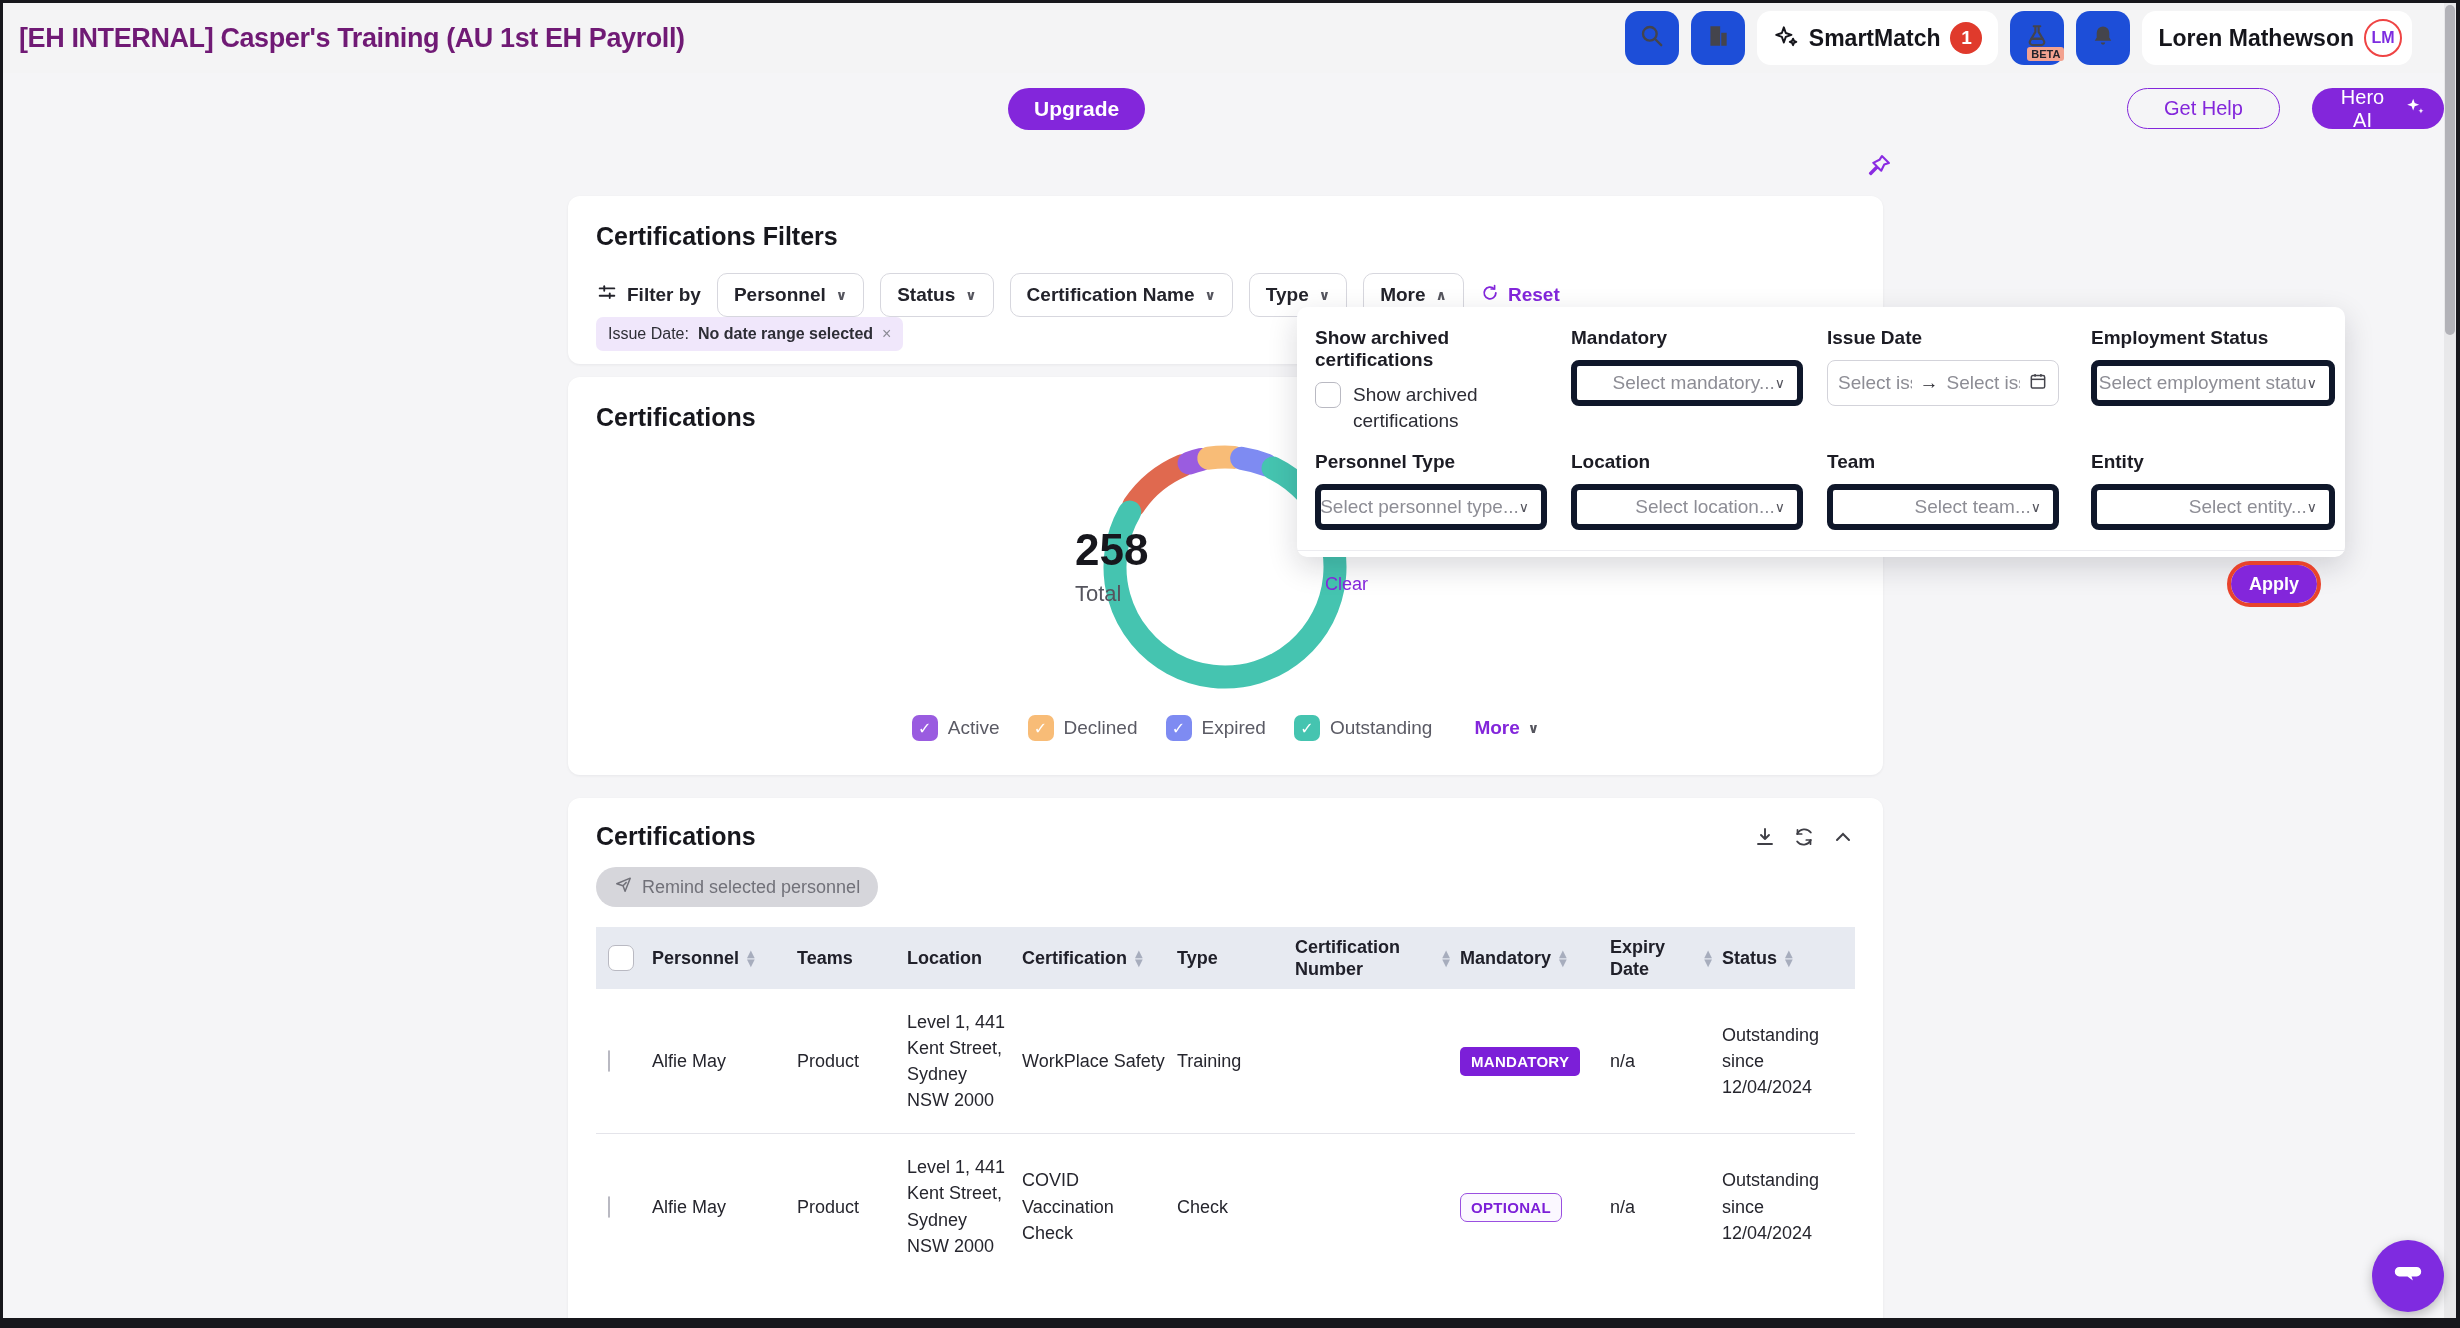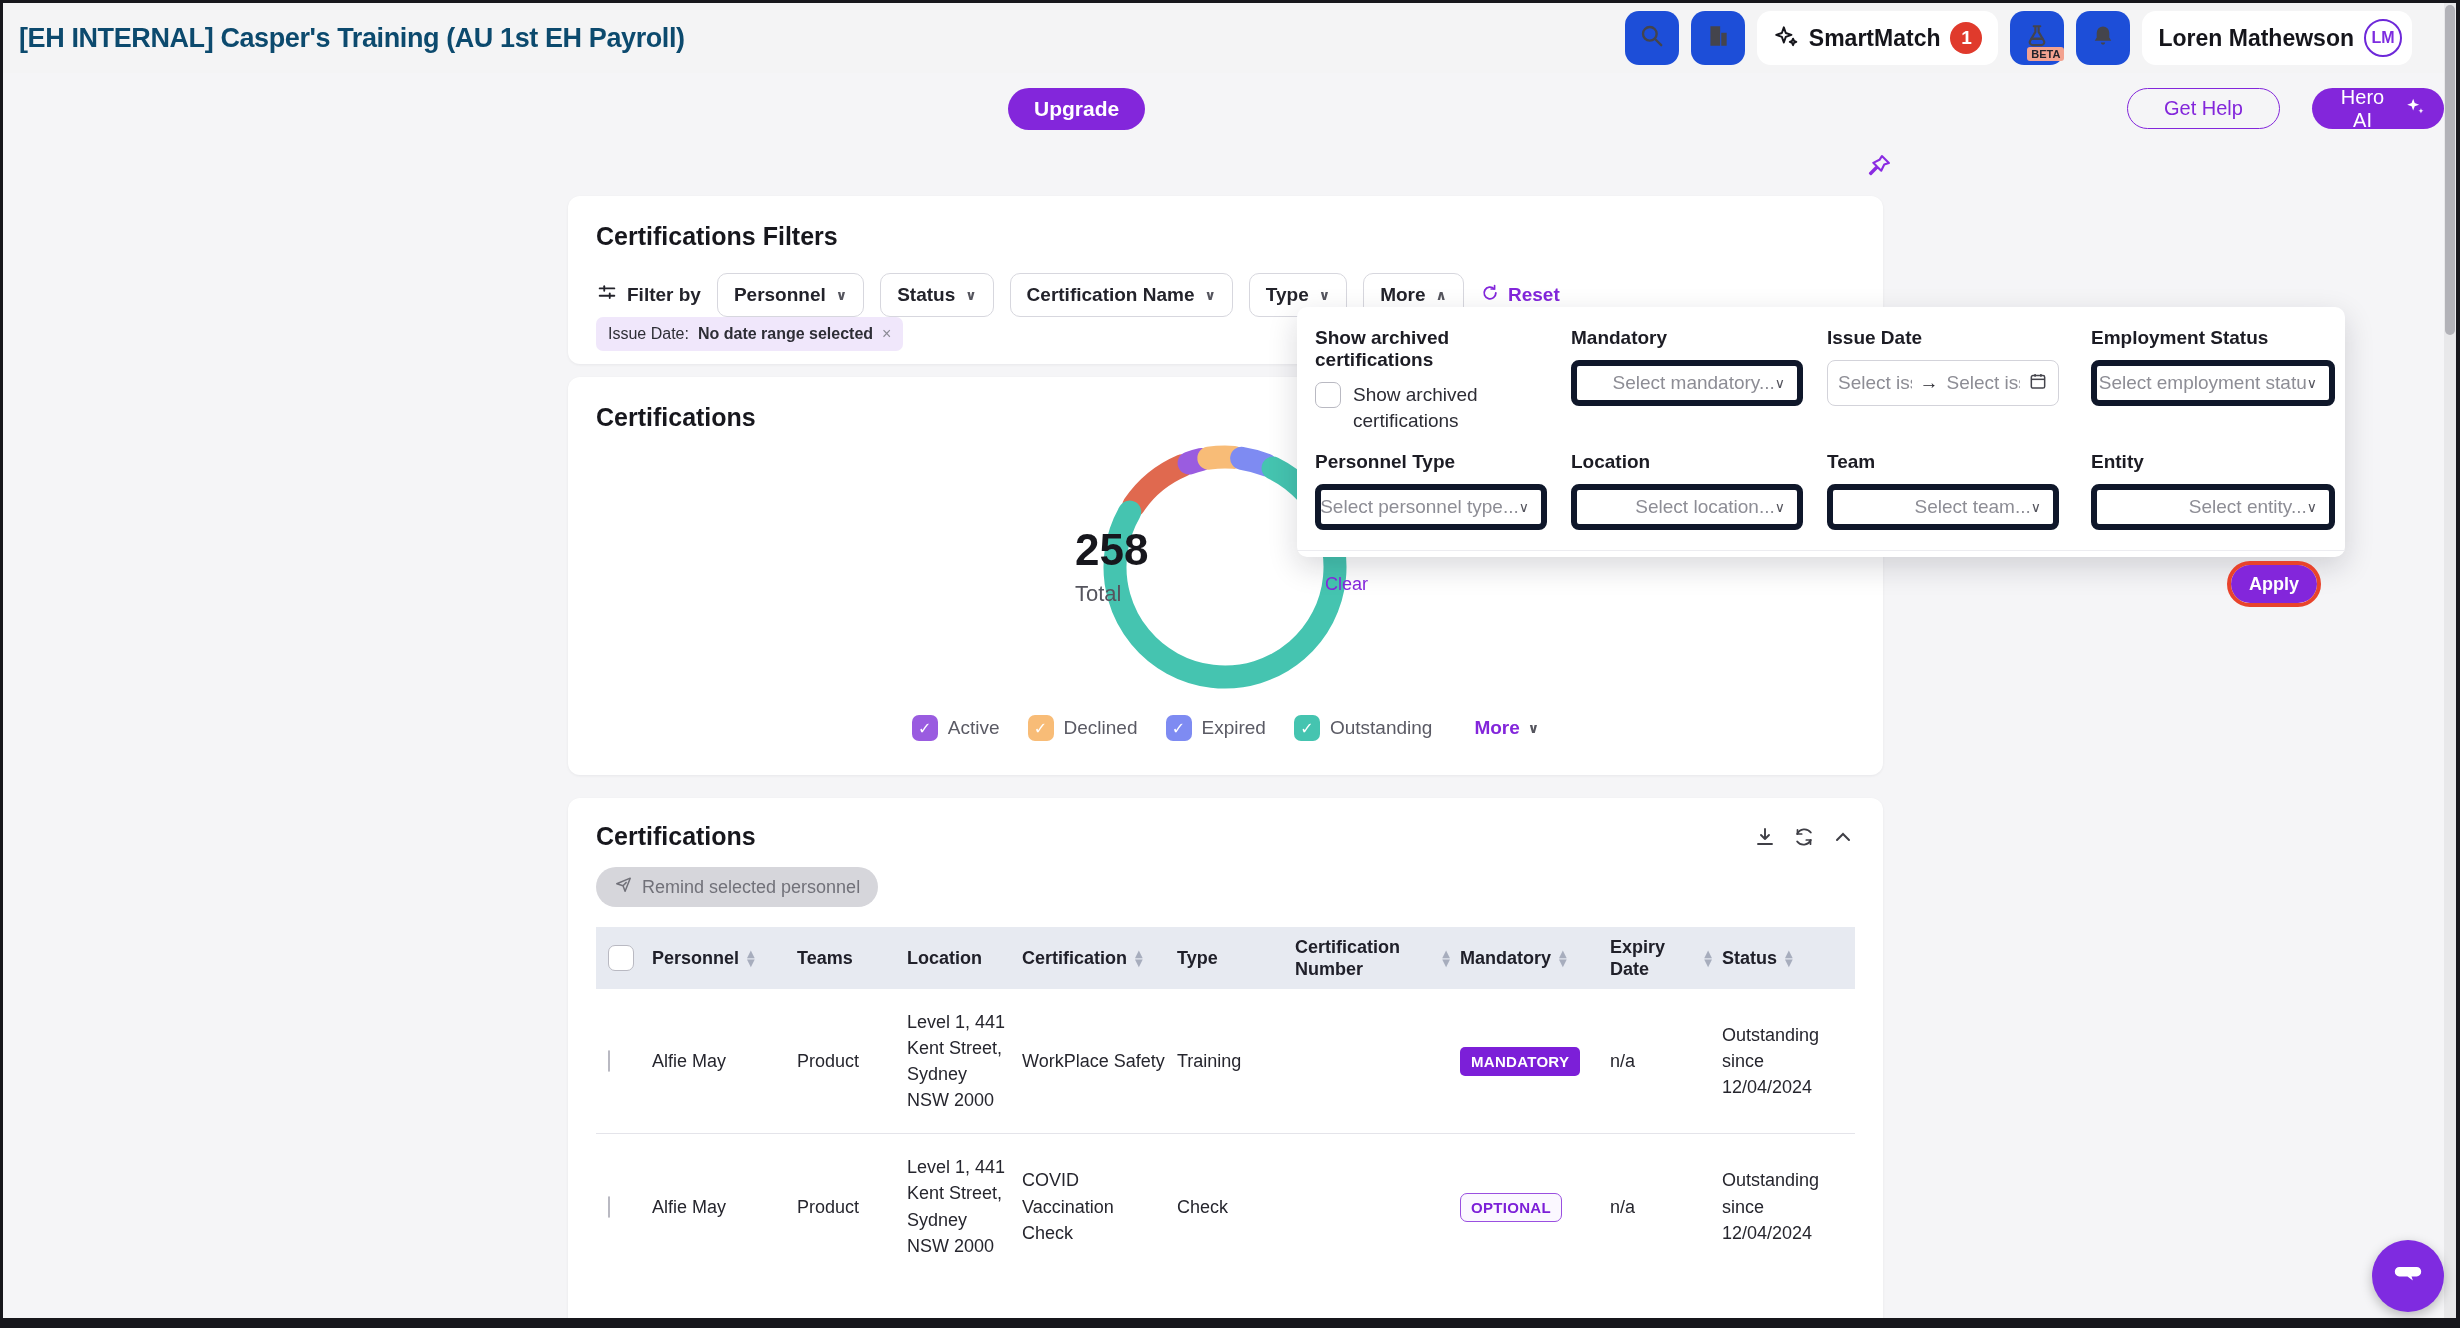--- a/index.html
+++ b/index.html
@@ -13,21 +13,21 @@
   }
   #frame {
     position: absolute; left: 3px; top: 3px; width: 2441px; height: 1315px;
     background: #f5f5f7; overflow: hidden;
   }
   
   .topbar {
     height: 70px; background: #f4f4f5; display: flex; align-items: center;
     justify-content: space-between; padding: 0 32px 0 16px;
   }
-  .topbar-title { font-size: 27px; font-weight: 700; letter-spacing: -0.4px; color: #0c4a6e; }
+  .topbar-title { font-size: 27px; font-weight: 700; letter-spacing: -0.4px; color: #701a75; }
   .topbar-right { display: flex; align-items: center; gap: 12px; }
   .icon-btn {
     width: 54px; height: 54px; border-radius: 14px; background: #1d4ed8;
     display: flex; align-items: center; justify-content: center; color: #44444c;
     position: relative; cursor: pointer;
   }
   .pill-btn {
     height: 54px; border-radius: 14px; background: #fff; display: flex;
     align-items: center; gap: 10px; padding: 0 16px; cursor: pointer;
   }
@@ -35,21 +35,21 @@
   .num-badge {
     width: 32px; height: 32px; border-radius: 50%; background: #e03a2c; color: #fff;
     font-size: 19px; font-weight: 700; display: flex; align-items: center; justify-content: center;
   }
   .beta-tag {
     position: absolute; right: 0px; bottom: 4px; background: #f3a28f; color: #23232b;
     font-size: 11px; font-weight: 700; padding: 1px 4px; border-radius: 3px;
   }
   .user-name { font-size: 23px; font-weight: 700; color: #15151b; }
   .avatar {
-    width: 38px; height: 38px; border-radius: 50%; border: 2px solid #6d28d9;
+    width: 38px; height: 38px; border-radius: 50%; border: 2px solid #ef4444;
     color: #7d2ce0; font-size: 16px; font-weight: 700; display: flex; align-items: center;
     justify-content: center; background: #fff;
   }
   
   #main { position: relative; height: 1245px; }
   .upgrade-btn {
     position: absolute; left: 1005px; top: 15px; height: 42px; padding: 0 26px;
     border-radius: 21px; background: #8326db; color: #fff; font-size: 21px; font-weight: 700;
     display: flex; align-items: center; border: none; cursor: pointer;
   }

